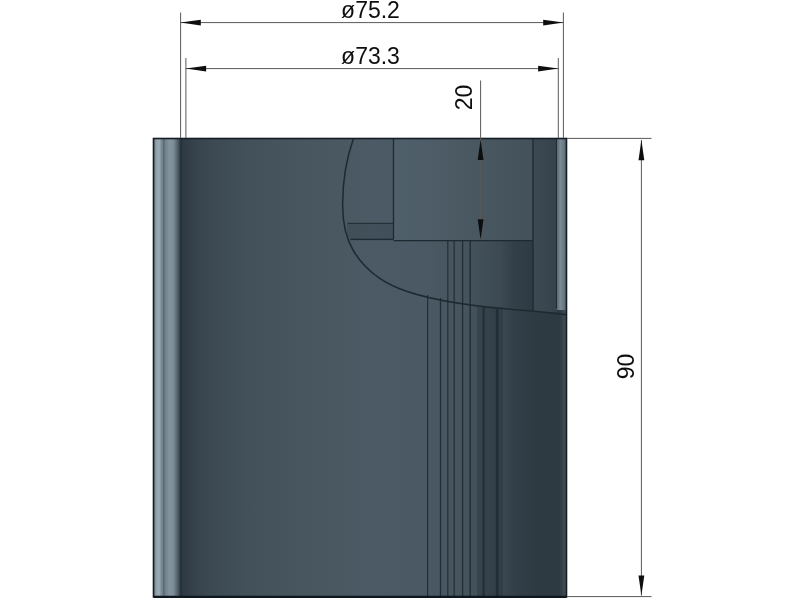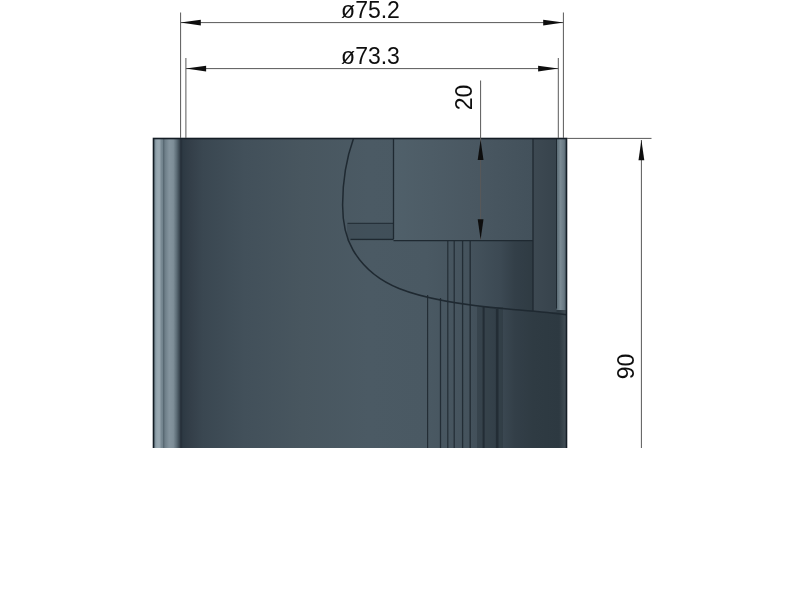--- a/index.html
+++ b/index.html
@@ -1,19 +1,19 @@
 <!DOCTYPE html>
 <html><head>
 <meta charset="utf-8">
 <style>
   html, body { margin: 0; padding: 0; background: #ffffff; }
   .canvas {
     position: relative;
     width: 800px;
-    height: 448px;
+    height: 600px;
     background: #ffffff;
     overflow: hidden;
     font-family: "Liberation Sans", sans-serif;
   }
   svg { display: block; }
   .dim-label {
     font-family: "Liberation Sans", sans-serif;
     font-size: 23px;
     fill: #0e0e0e;
   }

